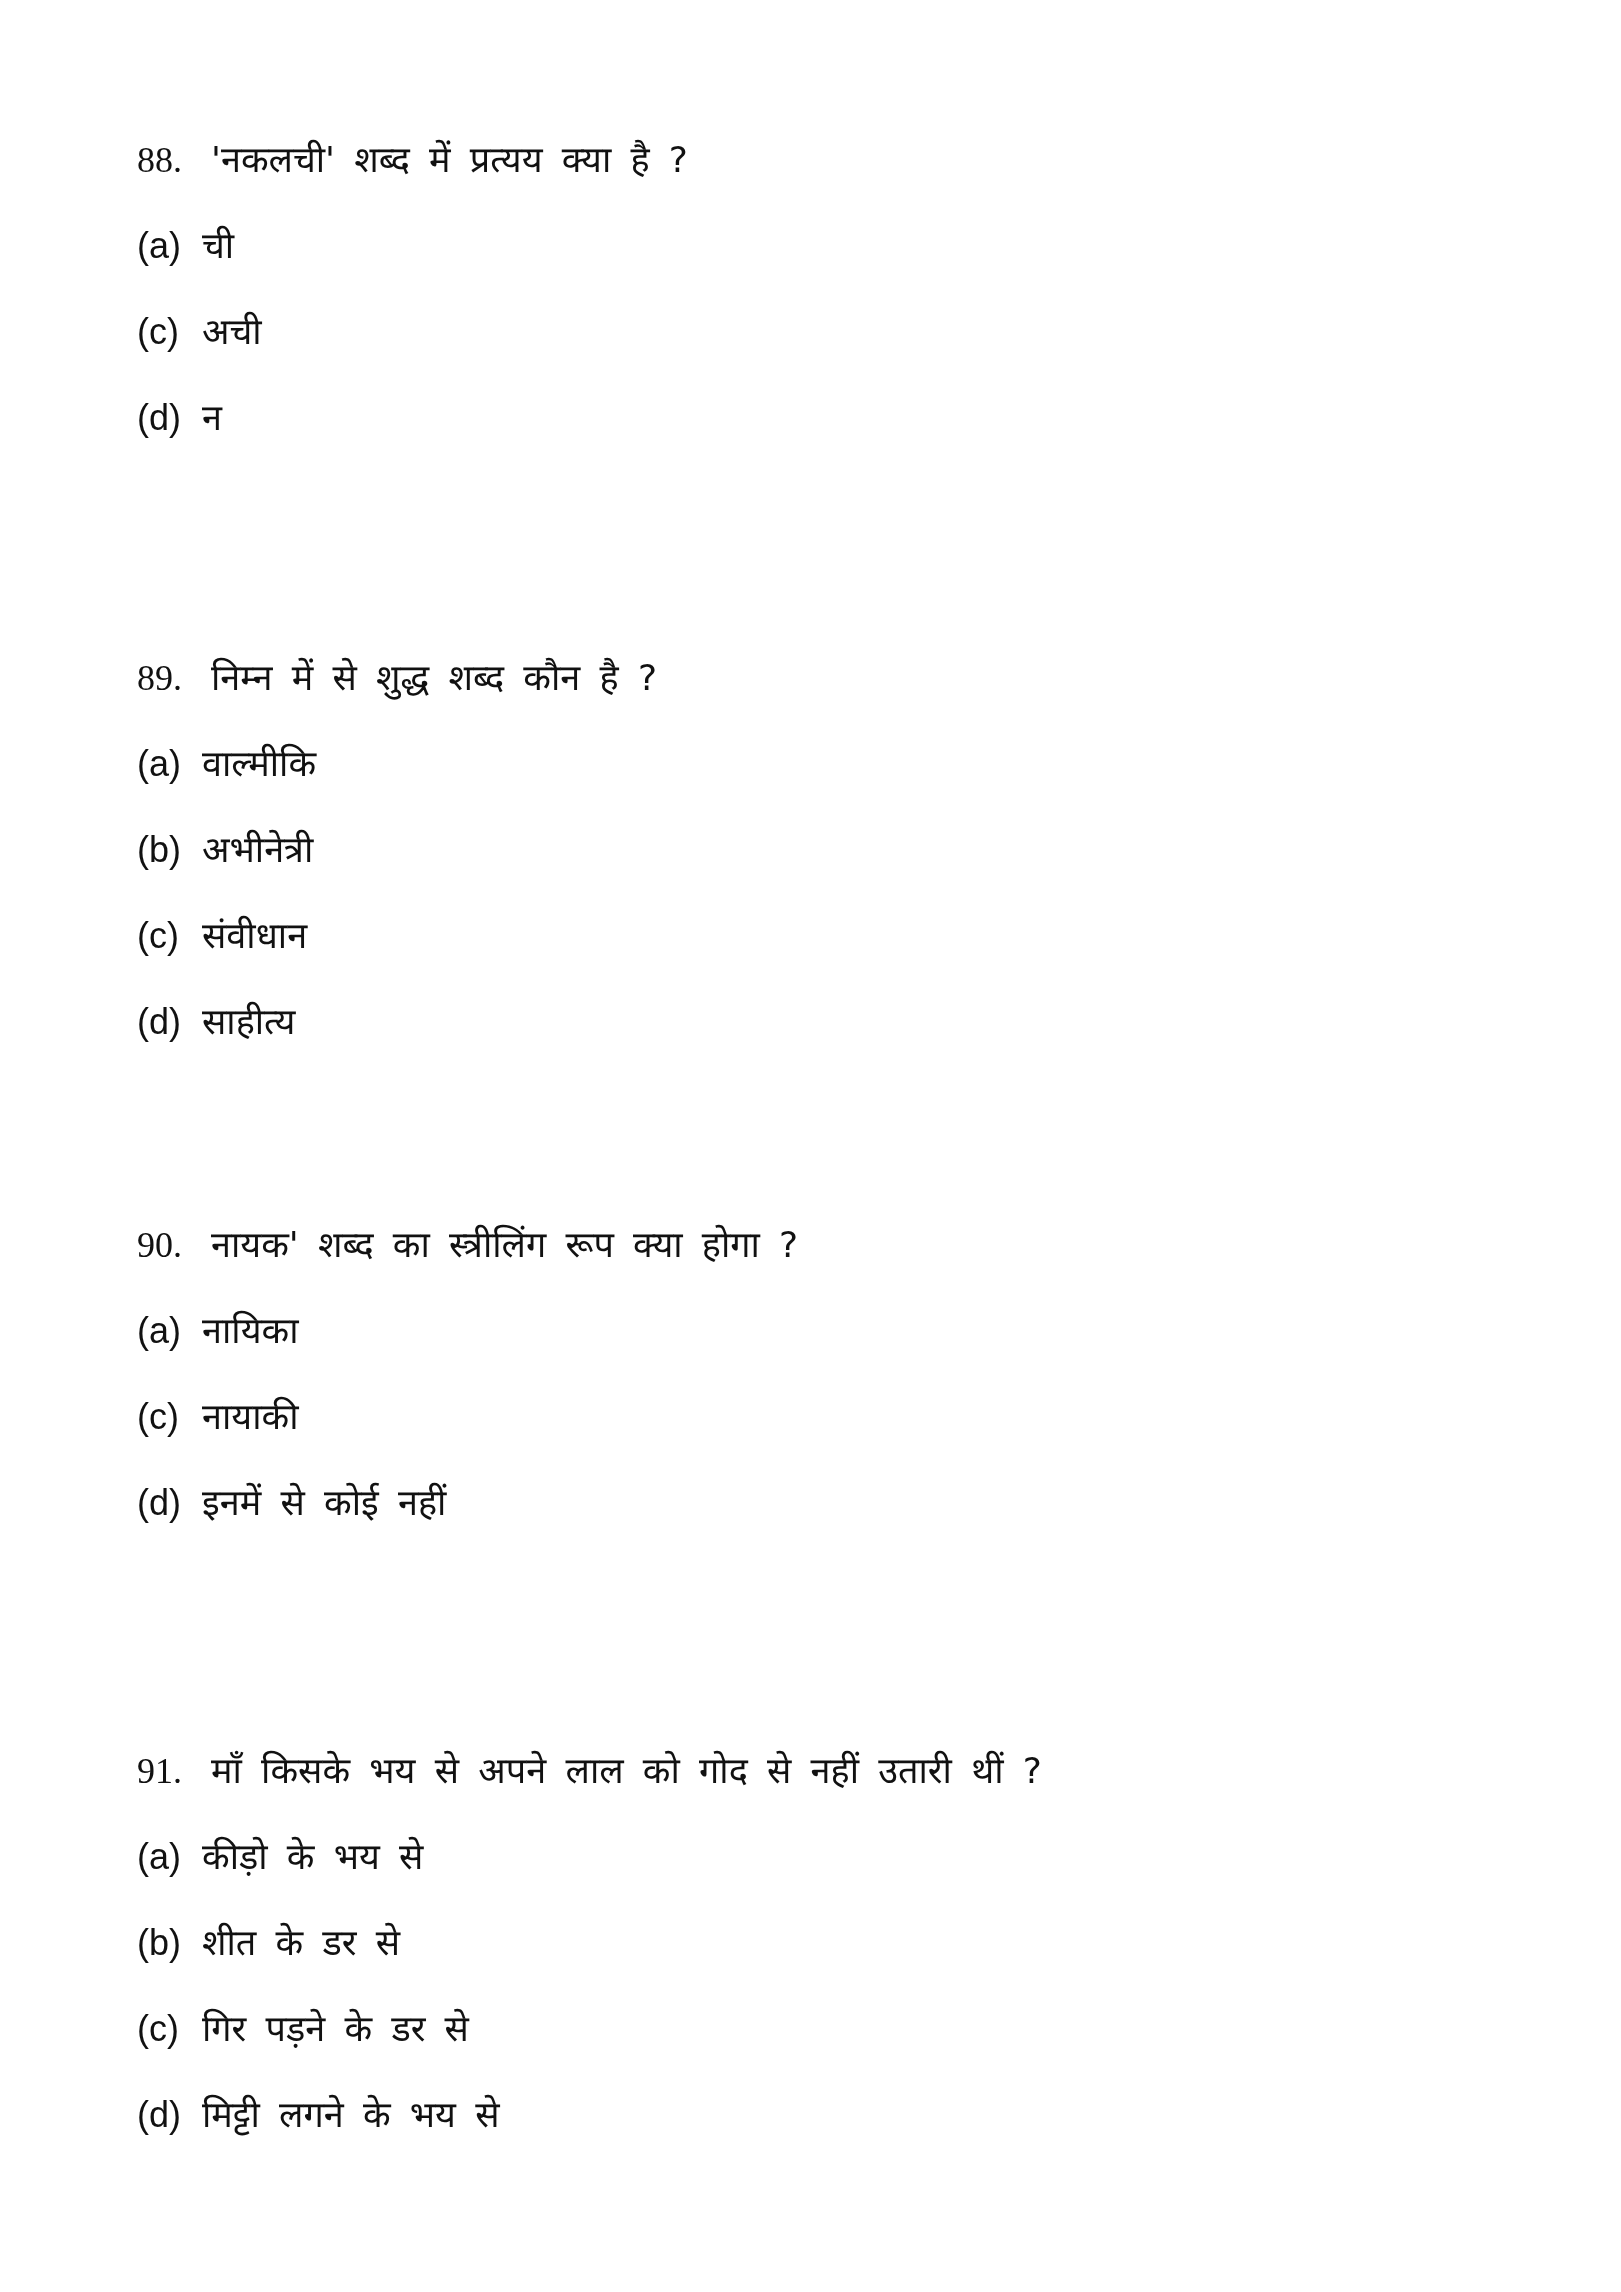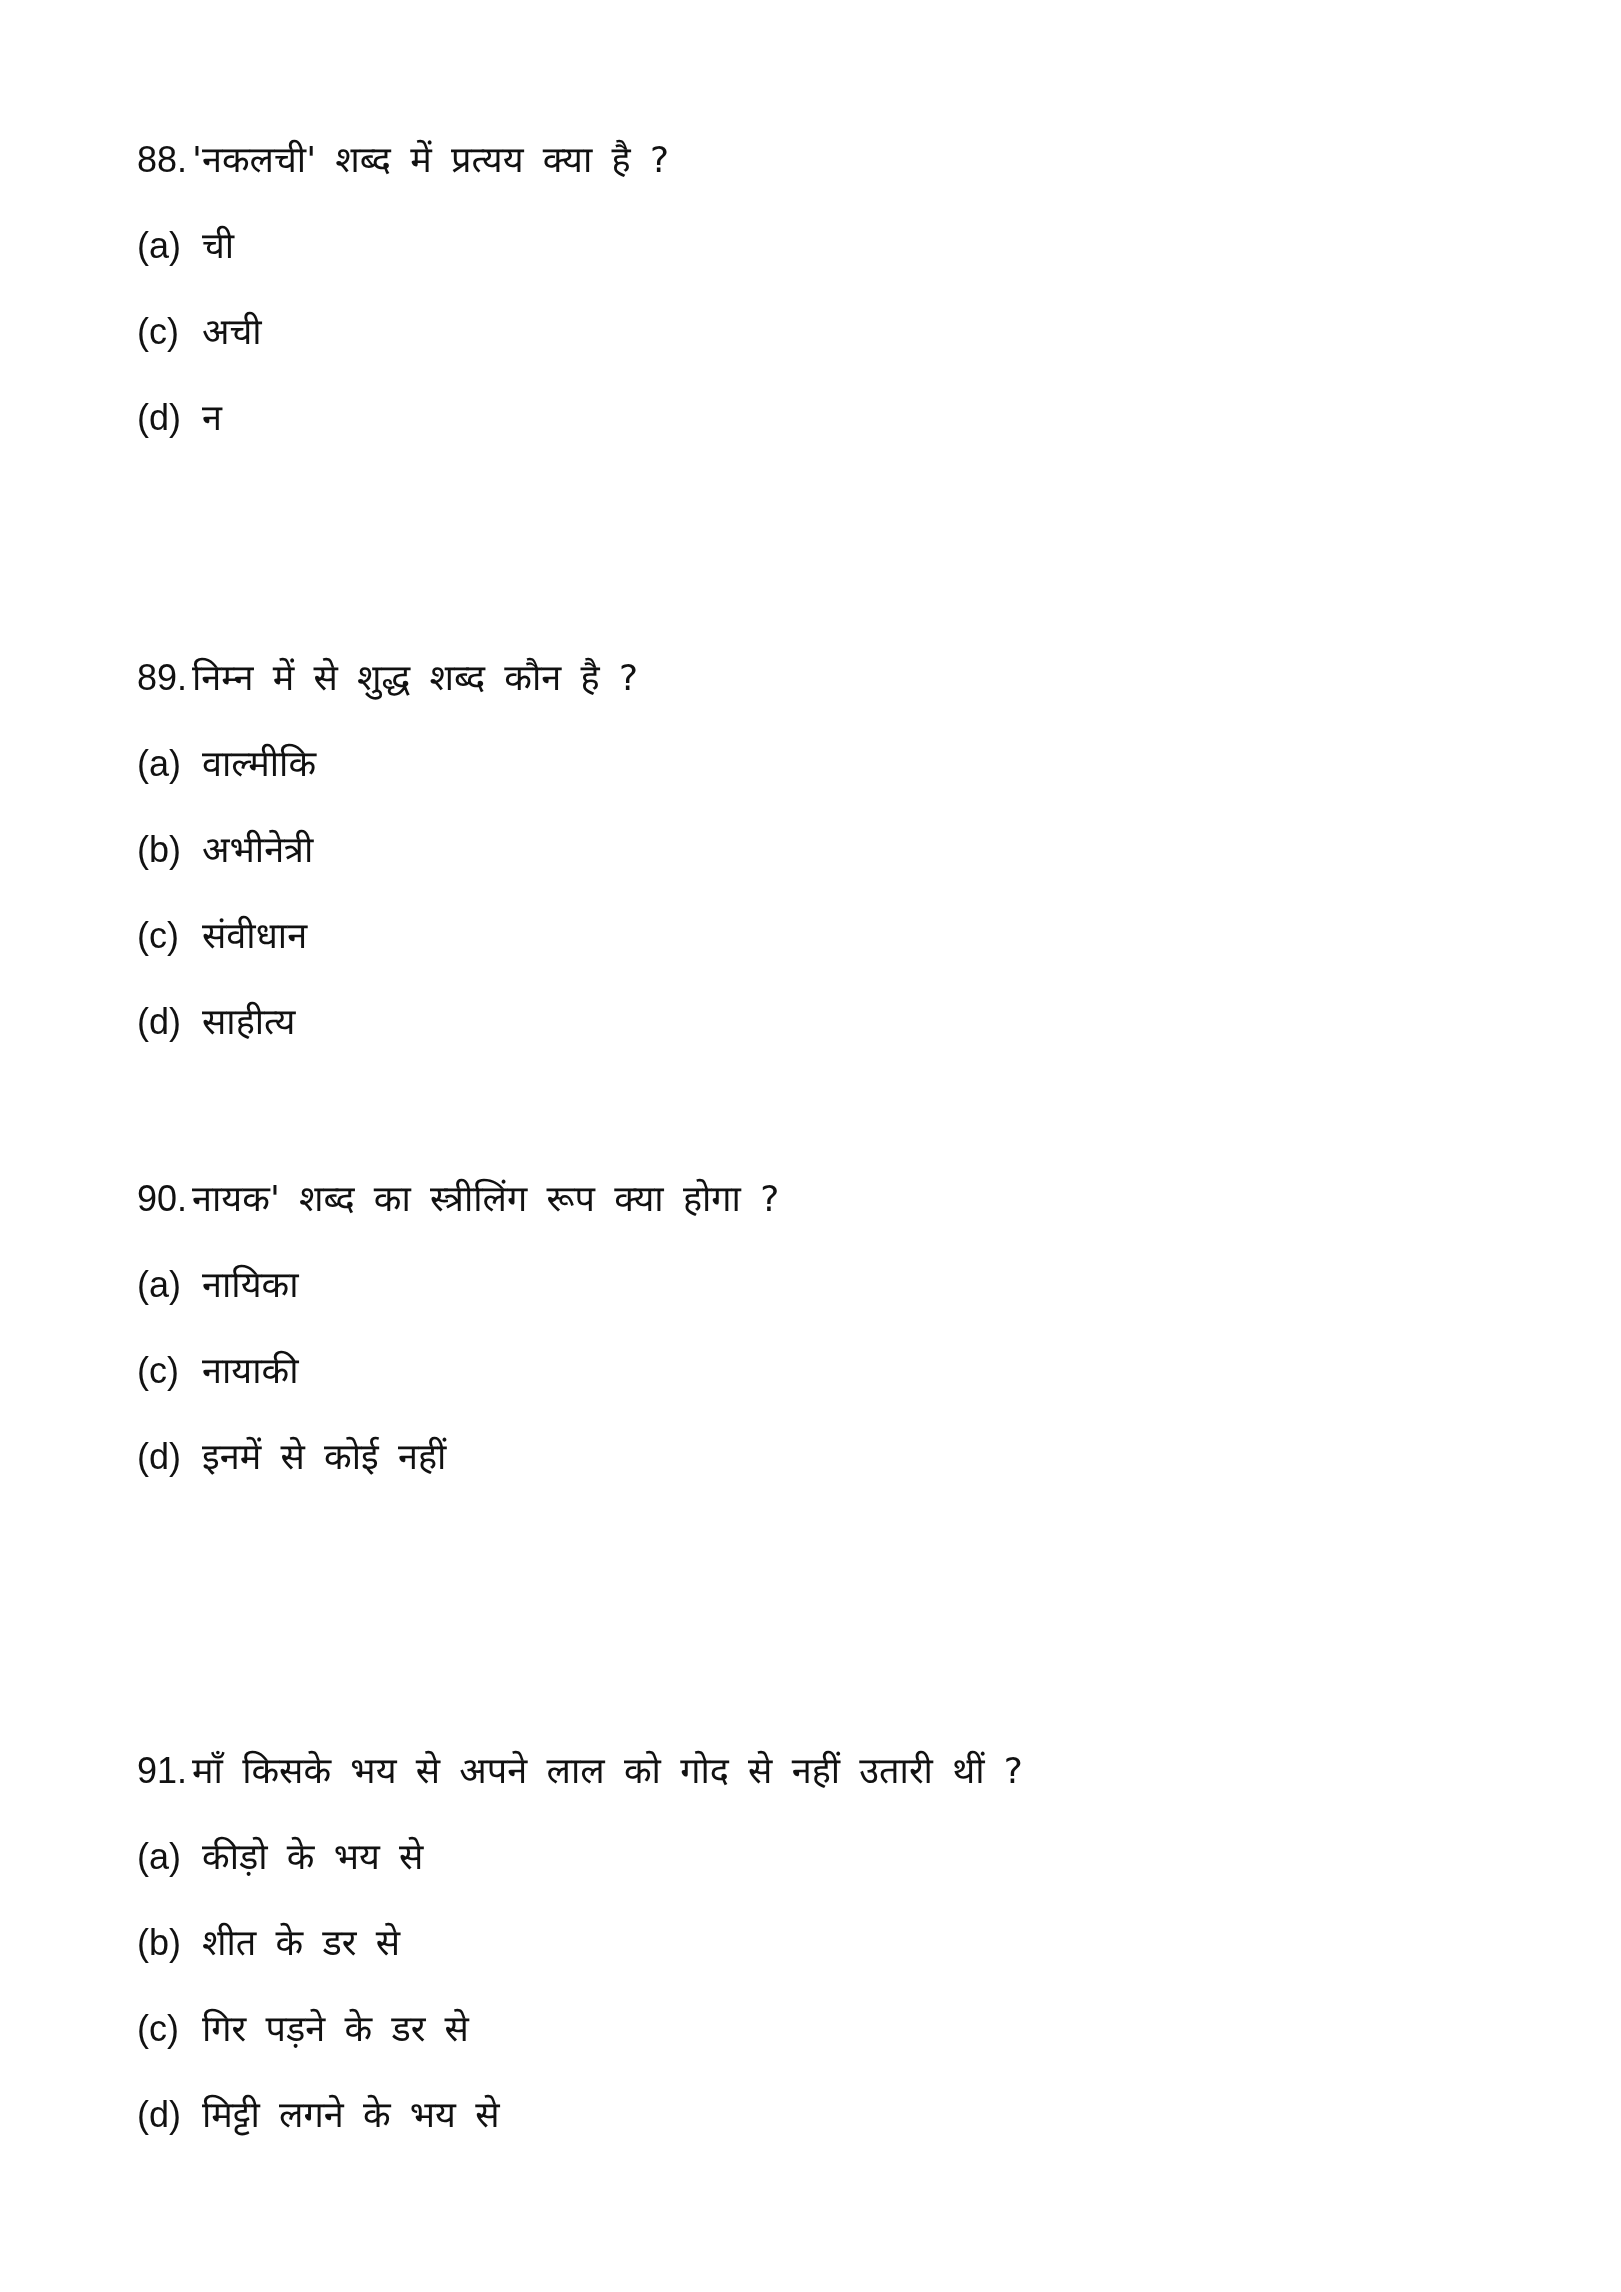--- a/index.html
+++ b/index.html
@@ -6,42 +6,42 @@
     body {
       width: 1621px; height: 2293px; position: relative; overflow: hidden;
       font-family: "DejaVu Sans", "Liberation Sans", sans-serif;
       color: #111111;
     }
     .question-block { position: absolute; left: 137px; }
     .line {
       height: 86px; line-height: 86px; font-size: 36px; white-space: nowrap;
       word-spacing: 7.8px;
     }
-    .qnum { font-family: Liberation Sans, sans-serif; margin-right: 5px; }
+    .qnum { font-family: Liberation Serif, serif; margin-right: 29px; }
     .opt-label { font-family: "Liberation Sans", sans-serif; display: inline-block; width: 65px; }
   </style>
 </head>
 <body>
 
 <div class="question-block" style="top:117px;">
   <div class="line"><span class="qnum">88.</span><span>'नकलची' शब्द में प्रत्यय क्या है ?</span></div>
   <div class="line"><span class="opt-label">(a)</span><span>ची</span></div>
   <div class="line"><span class="opt-label">(c)</span><span>अची</span></div>
   <div class="line"><span class="opt-label">(d)</span><span>न</span></div>
 </div>
 
 <div class="question-block" style="top:635px;">
   <div class="line"><span class="qnum">89.</span><span>निम्न में से शुद्ध शब्द कौन है ?</span></div>
   <div class="line"><span class="opt-label">(a)</span><span>वाल्मीकि</span></div>
   <div class="line"><span class="opt-label">(b)</span><span>अभीनेत्री</span></div>
   <div class="line"><span class="opt-label">(c)</span><span>संवीधान</span></div>
   <div class="line"><span class="opt-label">(d)</span><span>साहीत्य</span></div>
 </div>
 
-<div class="question-block" style="top:1156px;">
+<div class="question-block" style="top:1202px;">
   <div class="line"><span class="qnum">90.</span><span>नायक' शब्द का स्त्रीलिंग रूप क्या होगा ?</span></div>
   <div class="line"><span class="opt-label">(a)</span><span>नायिका</span></div>
   <div class="line"><span class="opt-label">(c)</span><span>नायाकी</span></div>
   <div class="line"><span class="opt-label">(d)</span><span>इनमें से कोई नहीं</span></div>
 </div>
 
 <div class="question-block" style="top:1728px;">
   <div class="line"><span class="qnum">91.</span><span>माँ किसके भय से अपने लाल को गोद से नहीं उतारी थीं ?</span></div>
   <div class="line"><span class="opt-label">(a)</span><span>कीड़ो के भय से</span></div>
   <div class="line"><span class="opt-label">(b)</span><span>शीत के डर से</span></div>

